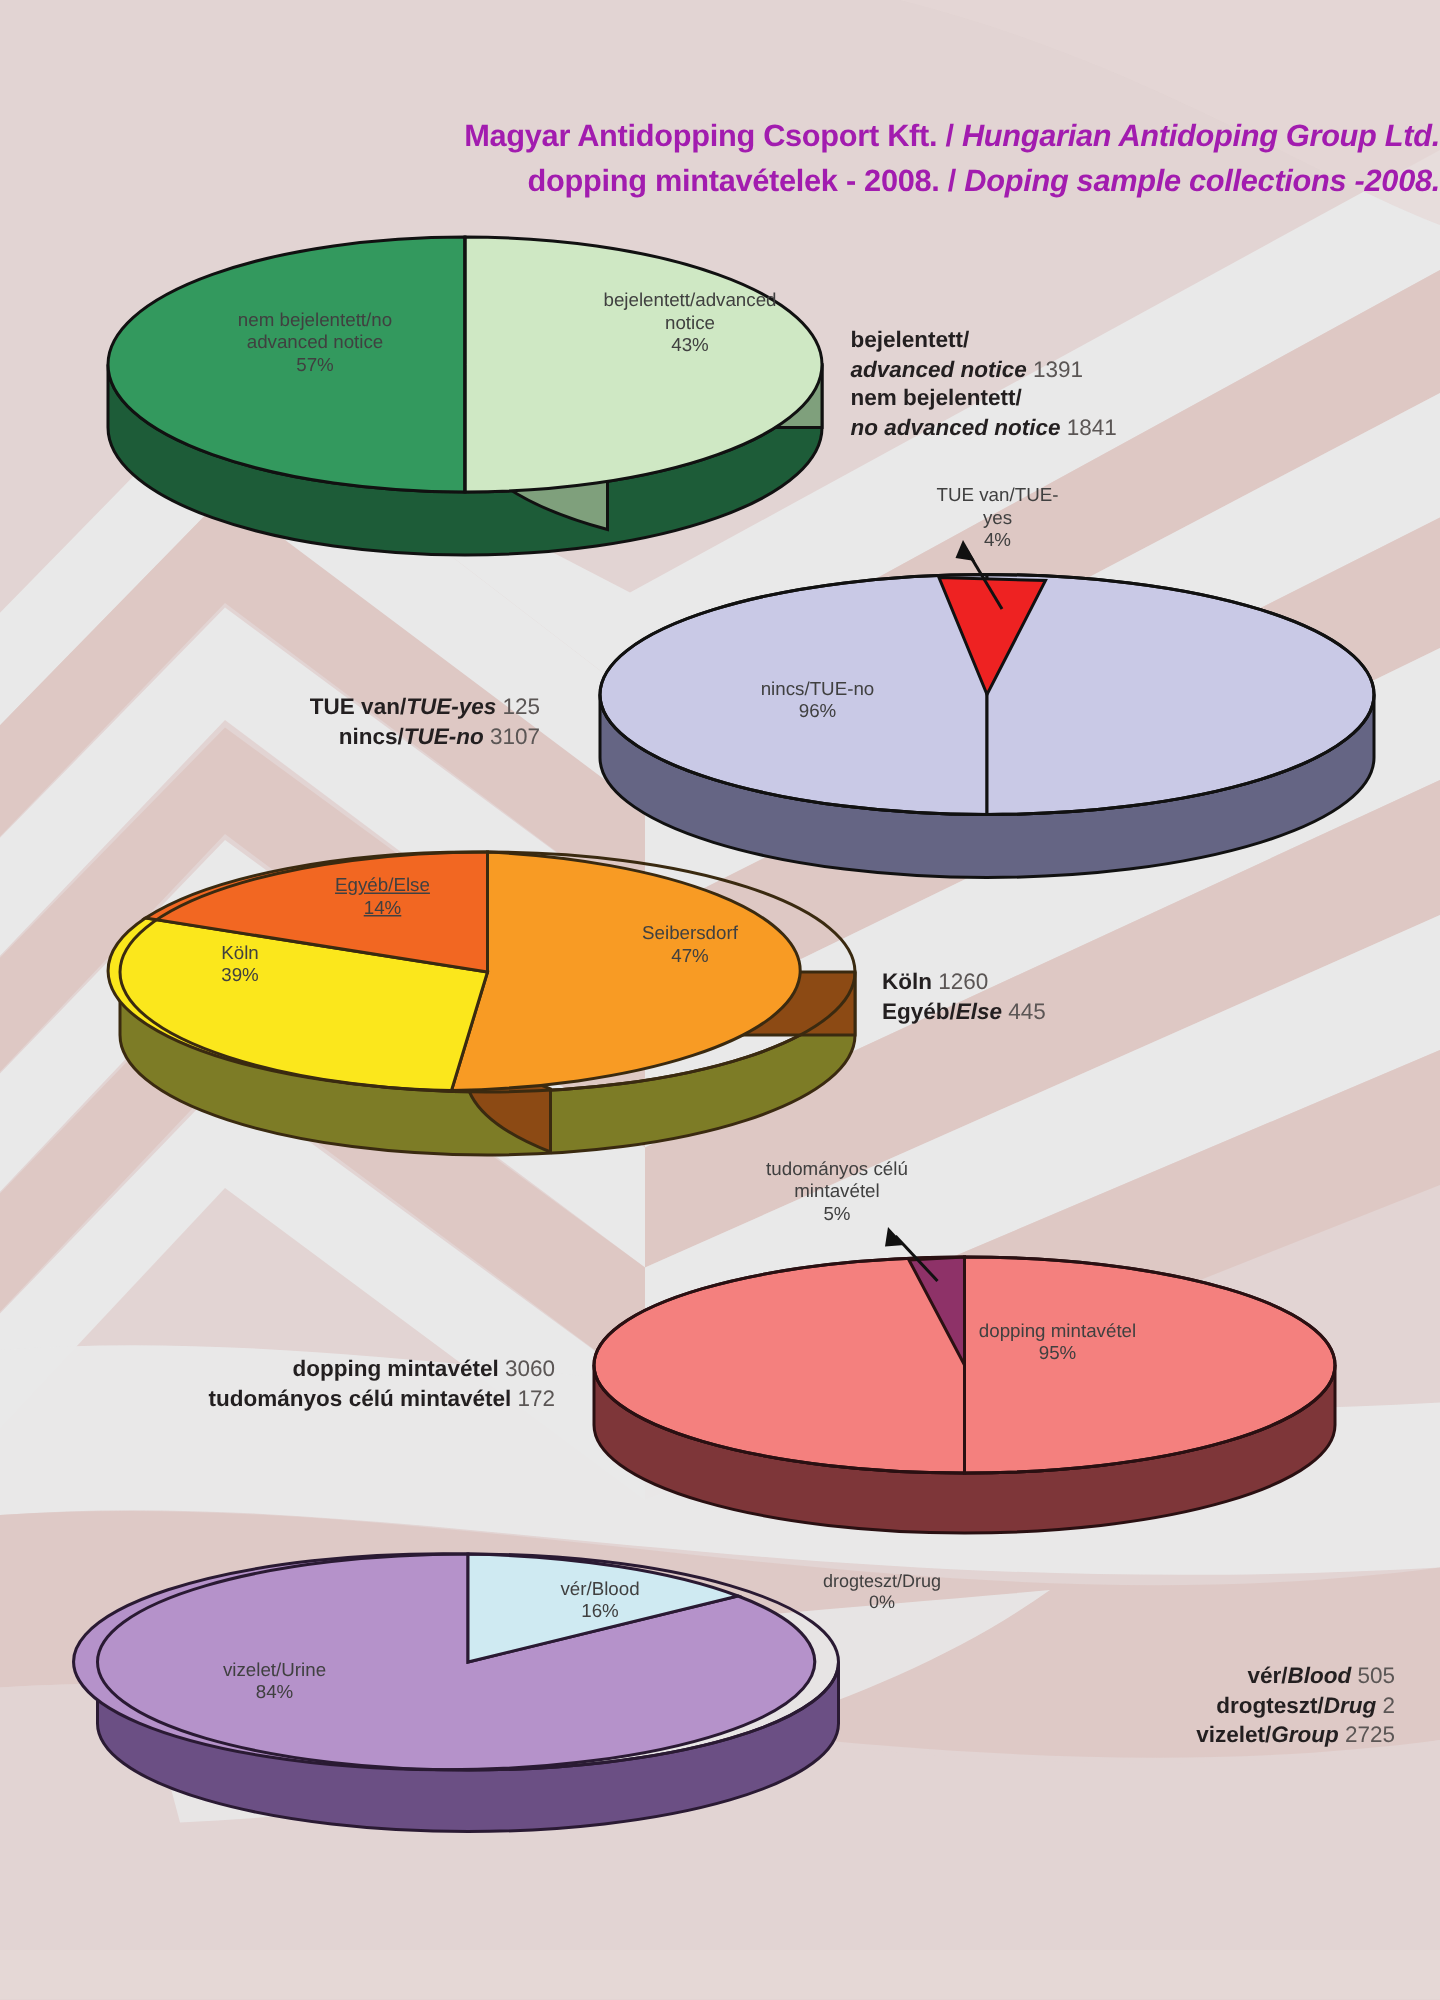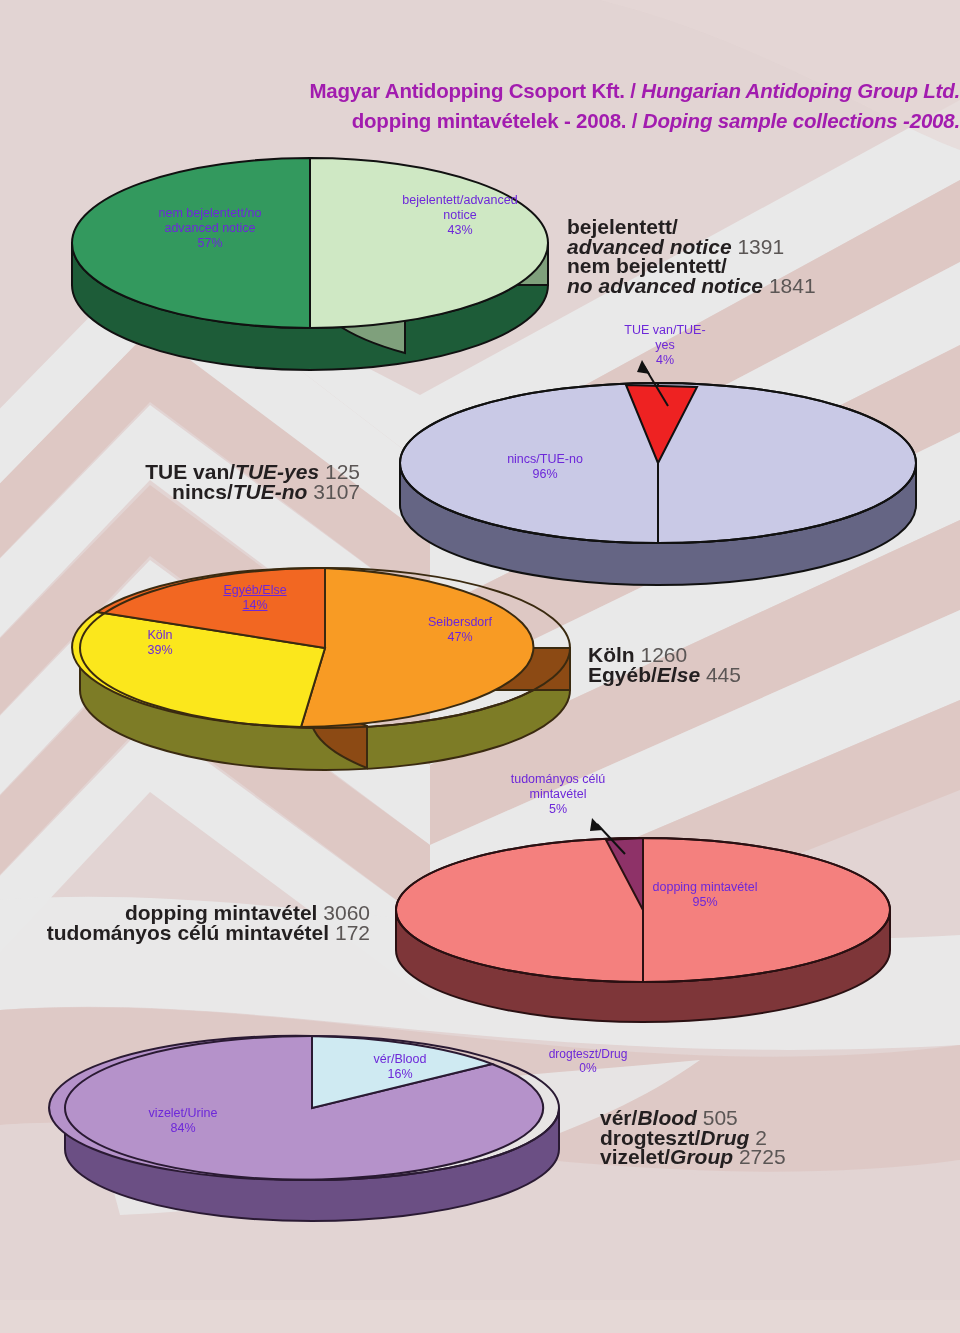--- a/index.html
+++ b/index.html
@@ -17,26 +17,26 @@
     color:#a21caf;font-weight:bold;font-size:20.5px;line-height:30px;
     letter-spacing:-0.2px;
   }
   .title .it{font-style:italic;}
 
   
   .pie-wrap{position:absolute;z-index:3;}
   .pie-wrap svg{display:block;overflow:visible;}
 
   .slice-label{
-    position:absolute;z-index:4;text-align:center;color:#6d28d9;
+    position:absolute;z-index:4;text-align:center;color:#404040;
     font-size:12.5px;line-height:15px;white-space:nowrap;
   }
 
   .legend{
-    position:absolute;z-index:4;color:#231f20;font-size:21px;line-height:19.5px;
+    position:absolute;z-index:4;color:#231f20;font-size:15px;line-height:19.5px;
     font-weight:bold;
   }
   .legend.right{text-align:left;}
   .legend.leftalign{text-align:right;}
   .legend .num{font-weight:normal;color:#5b5655;margin-top:12px;}
   .legend .it{font-style:italic;}
   .legend .lbl{font-weight:bold;}
 
   .arrow{position:absolute;z-index:4;}
 </style>
@@ -251,21 +251,21 @@
     <div>84%</div>
   </div>
   <div class="slice-label" style="left:340px;top:1052px;width:120px;">
     <div>vér/Blood</div>
     <div>16%</div>
   </div>
   <div class="slice-label" style="left:518px;top:1047px;width:140px;font-size:12px;line-height:14px;">
     <div>drogteszt/Drug</div>
     <div>0%</div>
   </div>
-  <div class="legend right" style="left:600px;top:1108px;width:330px;">
+  <div class="legend right" style="left:600px;top:1108px;width:330px;text-align:right;">
     <div>
       <span class="lbl">vér/</span><span class="lbl it">Blood</span>
       <span class="num">505</span>
     </div>
     <div>
       <span class="lbl">drogteszt/</span><span class="lbl it">Drug</span>
       <span class="num">2</span>
     </div>
     <div>
       <span class="lbl">vizelet/</span><span class="lbl it">Group</span>

